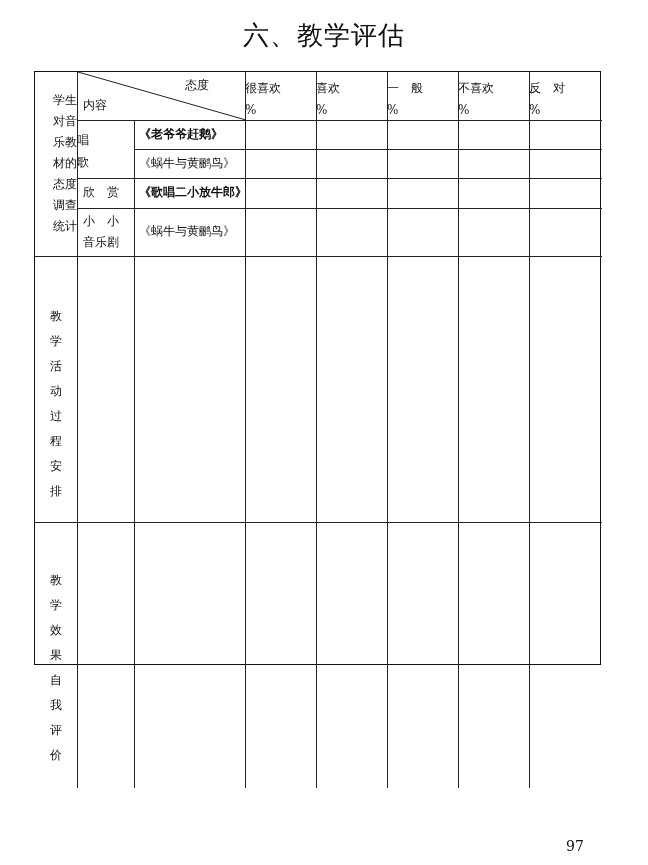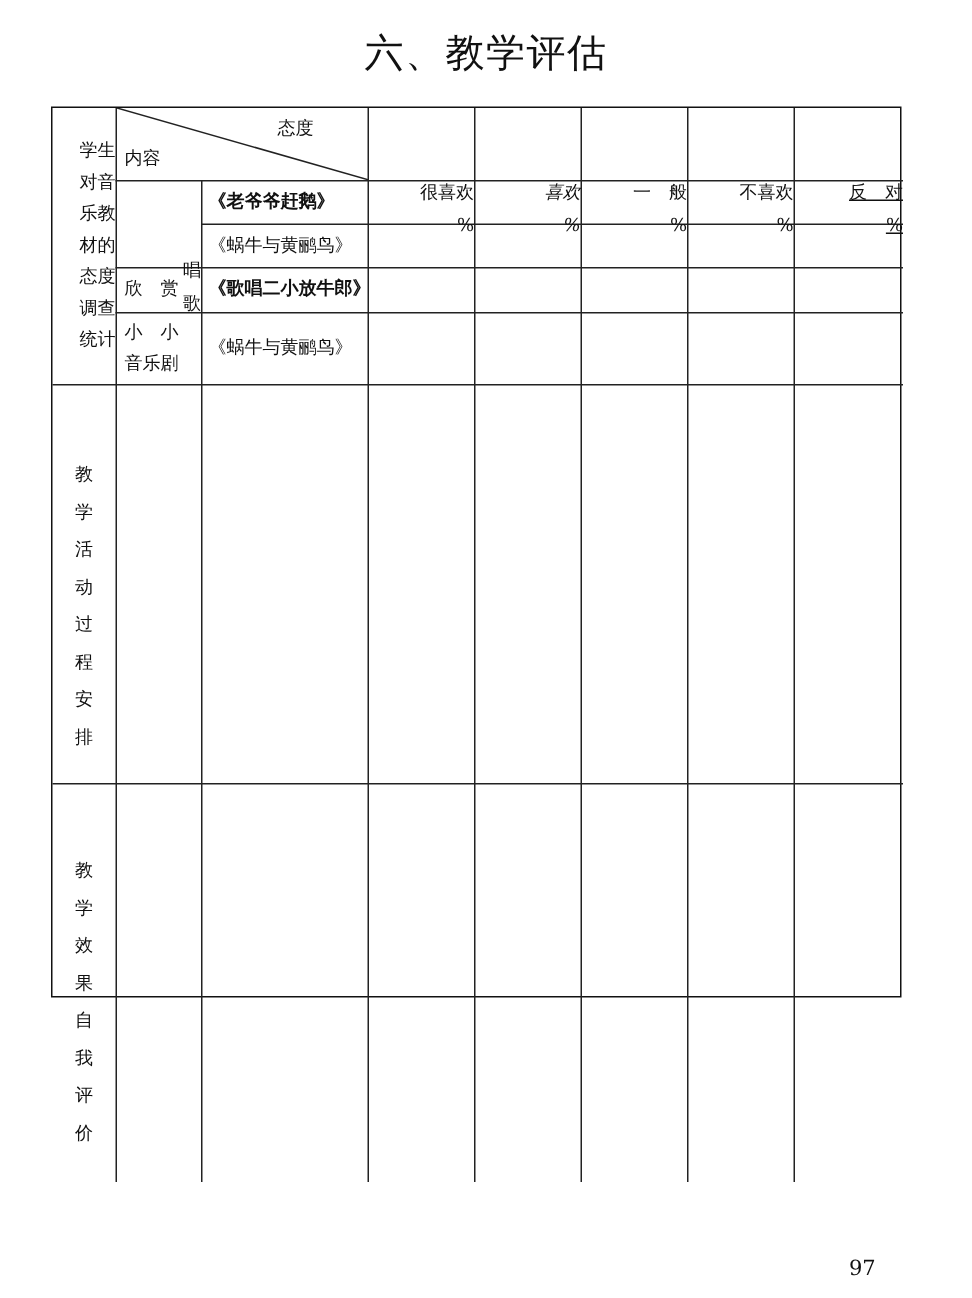--- a/index.html
+++ b/index.html
@@ -7,21 +7,21 @@
          font-family: "DejaVu Serif", "Liberation Serif", serif; color: #111; }
   .title { position: absolute; left: 0; width: 648px; top: 18px; text-align: center;
            font-size: 26px; letter-spacing: 1px; }
   .page-num { position: absolute; left: 566px; top: 838px; font-size: 14px; }
   .tbl { position: absolute; left: 34px; top: 71px; width: 567px; height: 594px;
          border: 1.5px solid #111; box-sizing: border-box; }
   .vline, .hline { position: absolute; background: #222; }
   .vline { width: 1px; }
   .hline { height: 1px; }
   .cell-text { position: absolute; font-size: 12px; line-height: 1.4; }
-  .center { text-align: right; margin-top: 40px; }
+  .center { text-align: left; }
   .vert { position: absolute; font-size: 12px; text-align: center; }
   .vert span { display: block; }
   svg.diag { position: absolute; left: 43px; top: 0; }
 </style>
 </head>
 <body>
 
 <div class="title">六、教学评估</div>
 
 <div class="tbl">
@@ -54,33 +54,33 @@
     <span>材的</span>
     <span>态度</span>
     <span>调查</span>
     <span>统计</span>
   </div>
 
   <div class="cell-text center" style="left:210px; top:5px; width:71px; line-height:22px;">
     <div>很喜欢</div>
     <div>%</div>
   </div>
-  <div class="cell-text center" style="left:281px; top:5px; width:71px; line-height:22px;font-style:italic;">
+  <div class="cell-text center" style="left:281px; top:5px; width:71px; line-height:22px;">
     <div>喜欢</div>
     <div>%</div>
   </div>
   <div class="cell-text center" style="left:352px; top:5px; width:71px; line-height:22px;">
     <div>一　般</div>
     <div>%</div>
   </div>
   <div class="cell-text center" style="left:423px; top:5px; width:71px; line-height:22px;">
     <div>不喜欢</div>
     <div>%</div>
   </div>
-  <div class="cell-text center" style="left:494px; top:5px; width:73px; line-height:22px;text-decoration:underline;">
+  <div class="cell-text center" style="left:494px; top:5px; width:73px; line-height:22px;">
     <div>反　对</div>
     <div>%</div>
   </div>
 
   <div class="cell-text center" style="left:42px; top:57px; width:57px; line-height:22px;">
     <div>唱</div>
     <div>歌</div>
   </div>
   <div class="cell-text" style="left:104px; top:54px;font-weight:bold;">《老爷爷赶鹅》</div>
   <div class="cell-text" style="left:104px; top:83px;">《蜗牛与黄鹂鸟》</div>

